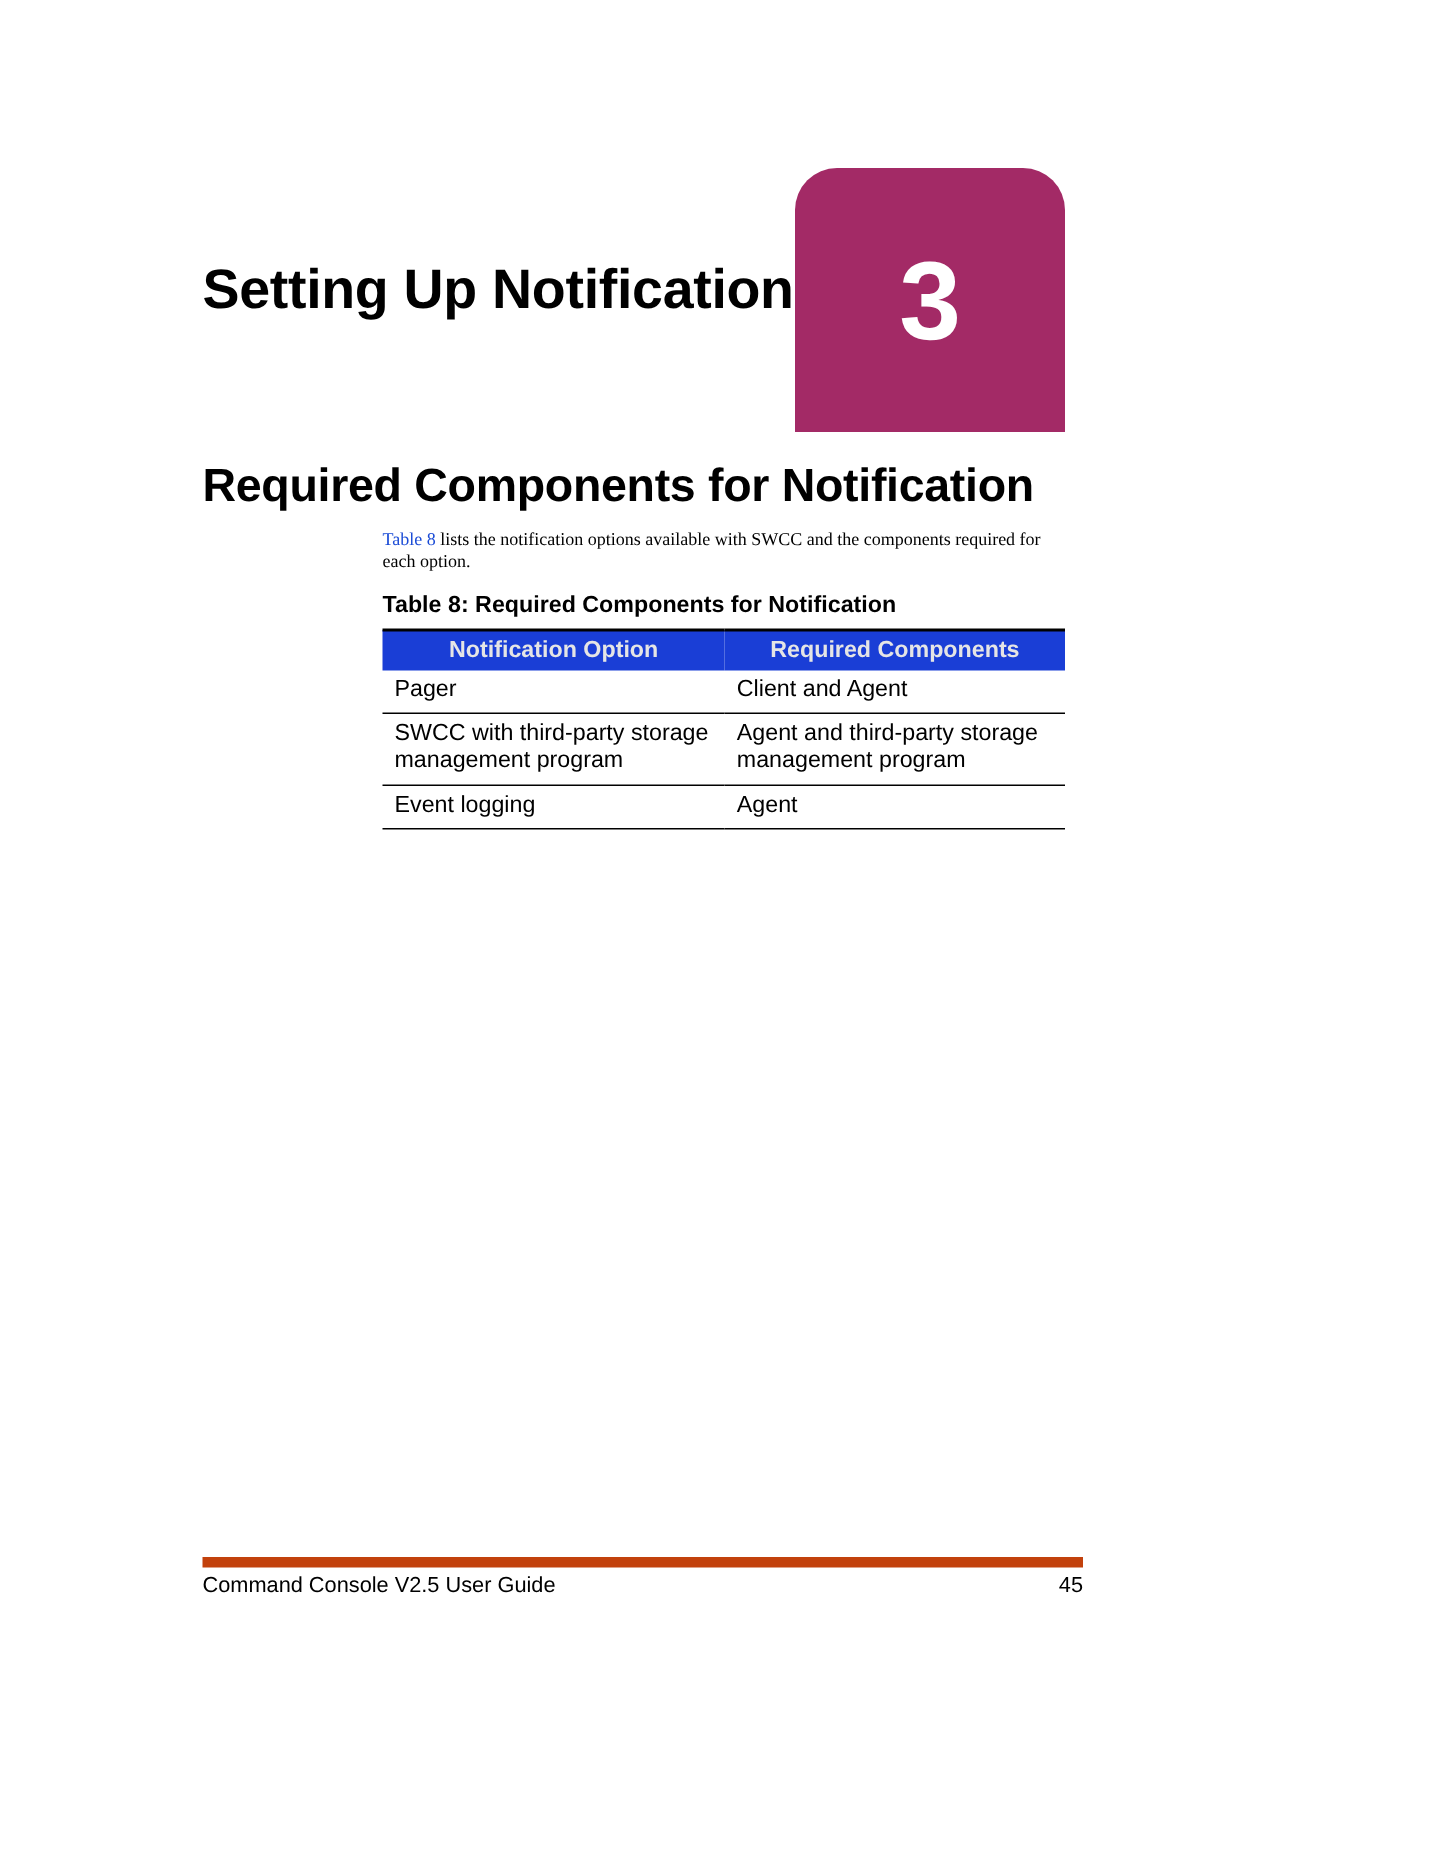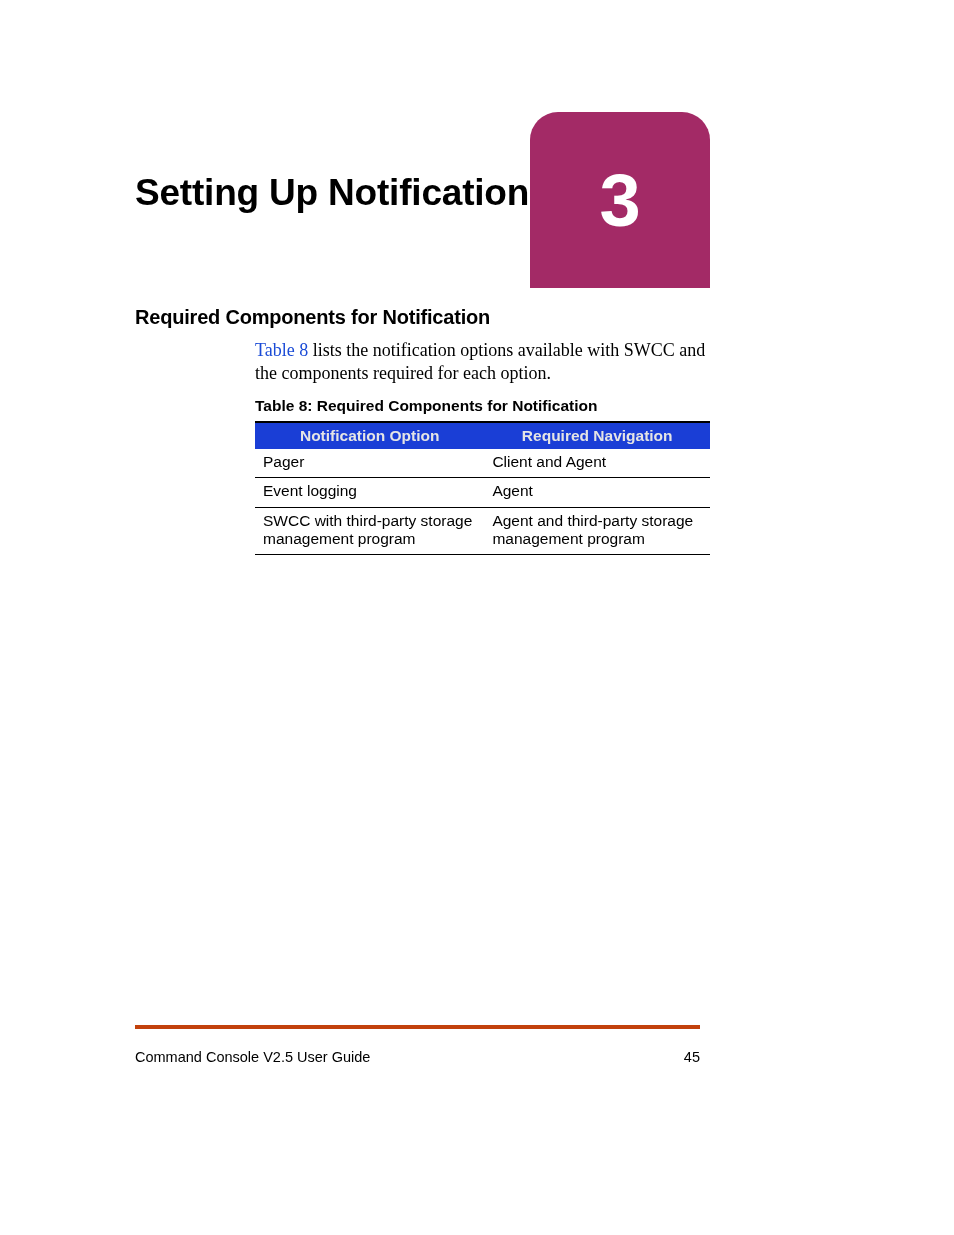--- a/index.html
+++ b/index.html
@@ -2,31 +2,31 @@
 <html><head>
 <meta charset="utf-8">
 <style>
   * { box-sizing: border-box; margin: 0; padding: 0; }
   html, body { width: 954px; height: 1235px; background: #fff; font-family: "Helvetica Neue", Arial, sans-serif; color: #000; }
   .page { position: relative; width: 840px; height: 1235px; padding: 120px 130px 0 135px; }
   .chapter-head { position: relative; height: 180px; }
   .chapter-title { font-size: 37px; font-weight: 700; letter-spacing: -0.2px; position: absolute; top: 52px; left: 0; }
   .chapter-tab { position: absolute; right: 0; top: -8px; width: 180px; height: 176px; background: #a32a66; border-top-left-radius: 28px; border-top-right-radius: 28px; display: flex; align-items: center; justify-content: center; }
   .chapter-number { color: #fff; font-weight: 900; font-size: 74px; font-family: Arial, sans-serif; }
-  .section-title { font-size: 20px; font-weight: 700; margin-top: 6px; margin-bottom: 10px; letter-spacing: -0.2px; }
+  .section-title { font-size: 31px; font-weight: 700; margin-top: 6px; margin-bottom: 10px; letter-spacing: -0.2px; }
   .body-block { margin-left: 120px; }
-  .body-text { font-family: "Times New Roman", serif; font-size: 18px; line-height: 1.28; margin-bottom: 12px; }
+  .body-text { font-family: "Times New Roman", serif; font-size: 12px; line-height: 1.28; margin-bottom: 12px; }
   .xref { color: #1a4bd6; }
   .table-caption { font-size: 15.5px; font-weight: 700; margin: 8px 0 6px 0; }
   table { width: 100%; border-collapse: collapse; font-size: 15.5px; }
   thead th { background: #1a3ed6; color: #e5e5e5; font-weight: 700; text-align: center; padding: 4px 8px; }
   tbody td { padding: 4px 8px 6px 8px; vertical-align: top; border-bottom: 1px solid #000; font-weight: 400; line-height: 1.18; }
   thead tr { border-top: 2px solid #000; }
   tbody tr:first-child td { border-top: none; }
-  .footer { position: absolute; left: 135px; right: 140px; bottom: 170px; border-top: 4px solid #c2410c; padding-top: 20px; display: flex; justify-content: space-between; font-size: 14.5px; }
+  .footer { position: absolute; left: 135px; right: 118px; bottom: 170px; border-top: 7px solid #c2410c; padding-top: 4px; display: flex; justify-content: space-between; font-size: 14.5px; }
 </style>
 </head>
 <body>
 
 <div class="page">
   <div class="chapter-head">
     <h1 class="chapter-title">Setting Up Notification</h1>
     <div class="chapter-tab">
       <div class="chapter-number">3</div>
     </div>
@@ -38,35 +38,35 @@
     <p class="body-text">
       <span class="xref">Table 8</span><span> lists the notification options available with SWCC and the components required for each option.</span>
     </p>
 
     <div class="table-caption">Table 8:  Required Components for Notification</div>
 
     <table>
       <thead>
         <tr>
           <th>Notification Option</th>
-          <th>Required Navigation</th>
+          <th>Required Components</th>
         </tr>
       </thead>
       <tbody>
         <tr>
           <td>Pager</td>
           <td>Client and Agent</td>
         </tr>
         <tr>
+          <td>SWCC with third-party storage management program</td>
+          <td>Agent and third-party storage management program</td>
+        </tr>
+        <tr>
           <td>Event logging</td>
           <td>Agent</td>
-        </tr>
-        <tr>
-          <td>SWCC with third-party storage management program</td>
-          <td>Agent and third-party storage management program</td>
         </tr>
       </tbody>
     </table>
   </div>
 
   <div class="footer">
     <span>Command Console V2.5 User Guide</span>
     <span>45</span>
   </div>
 </div>

